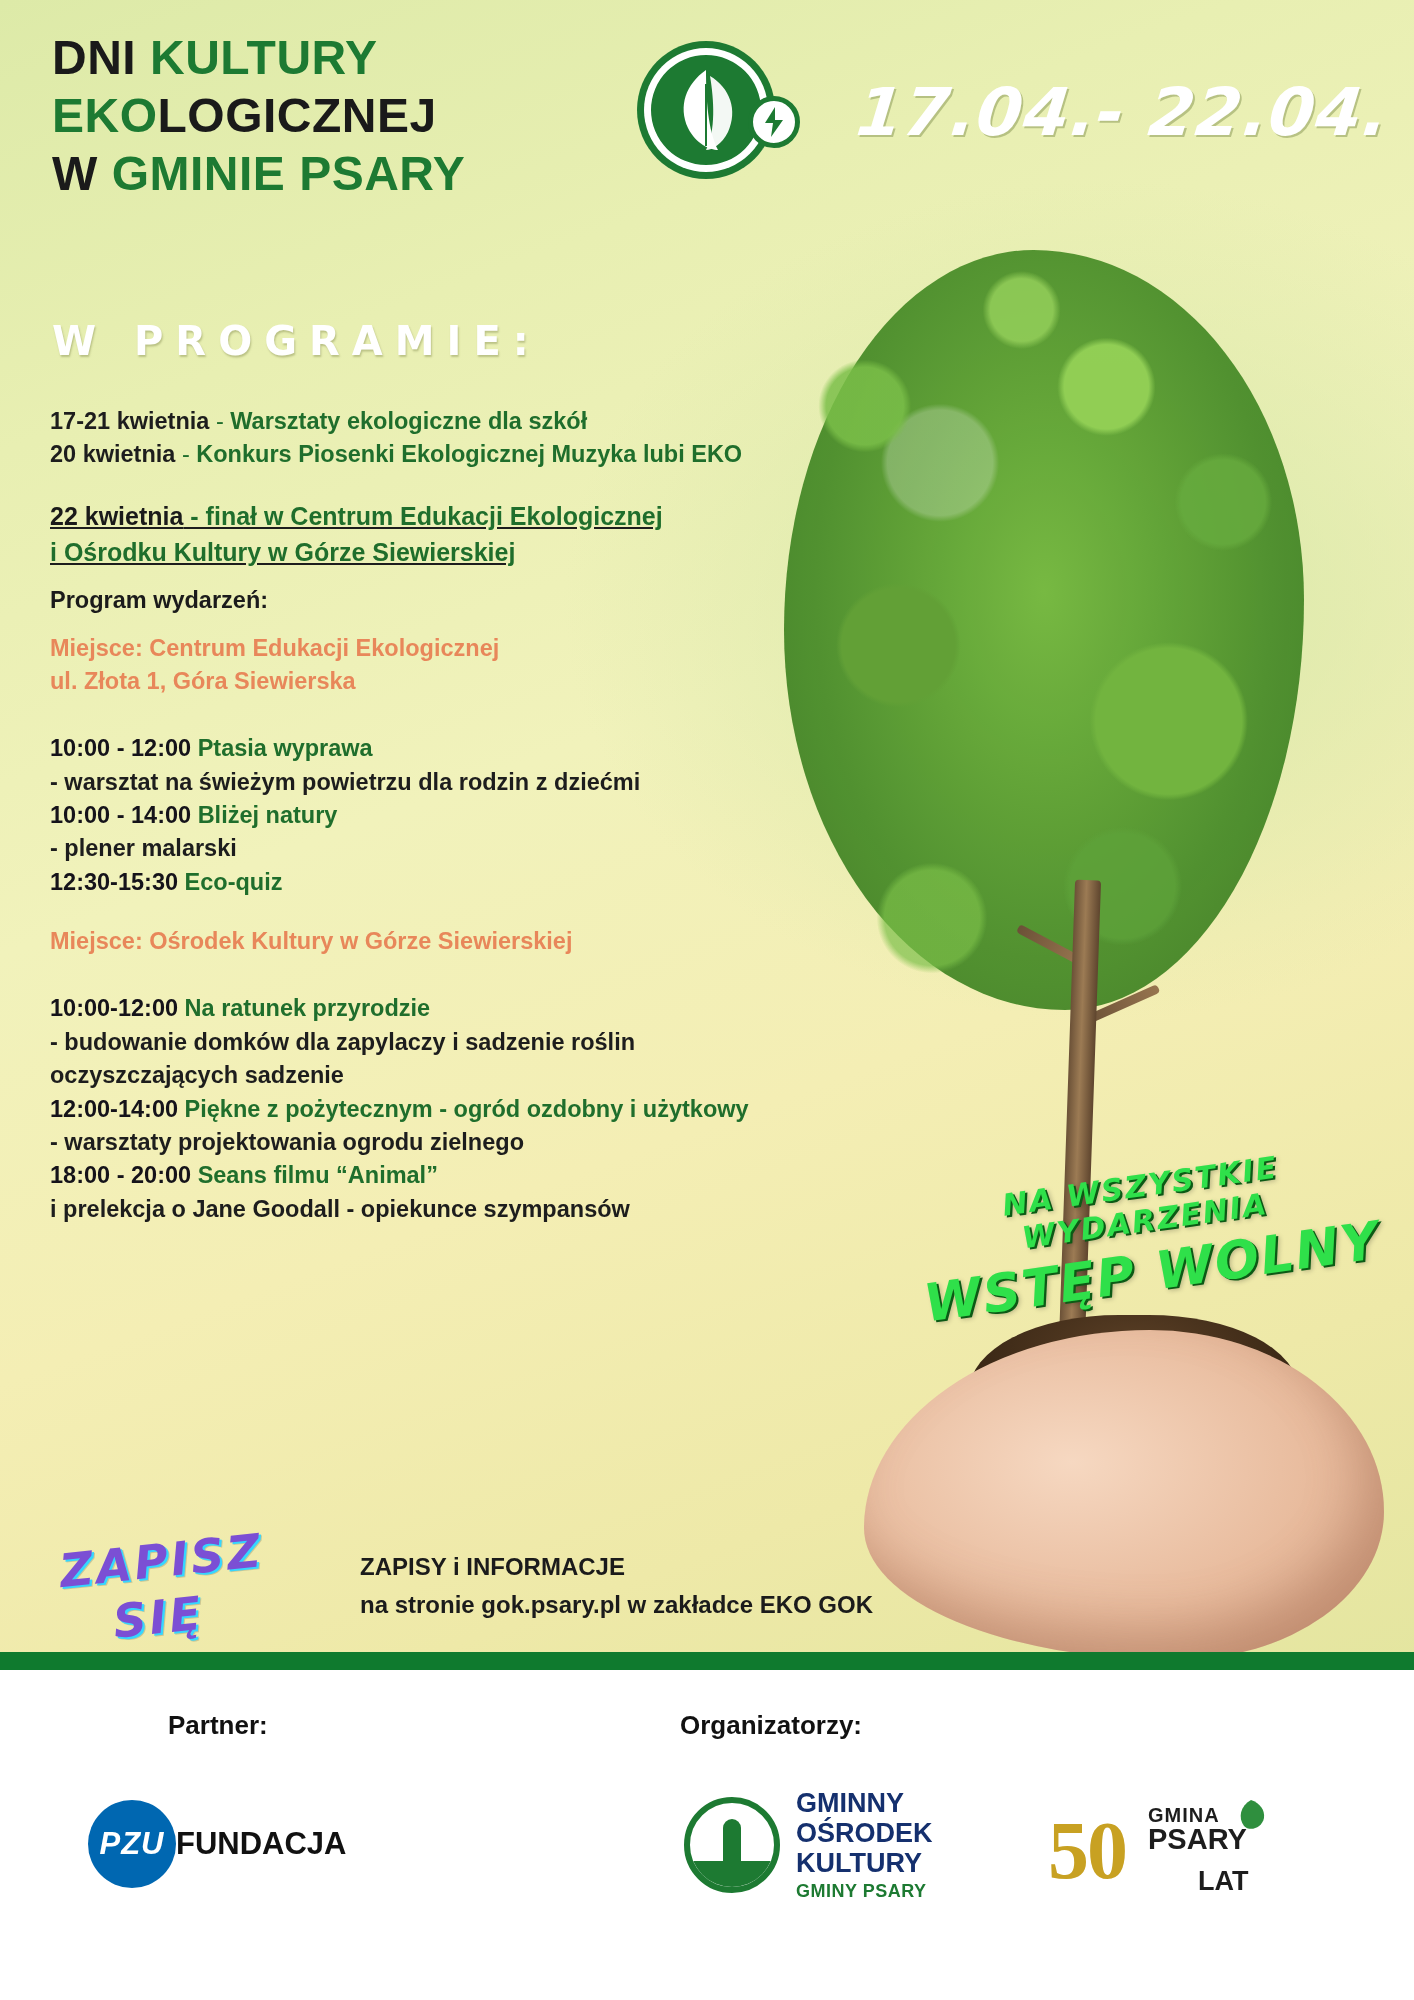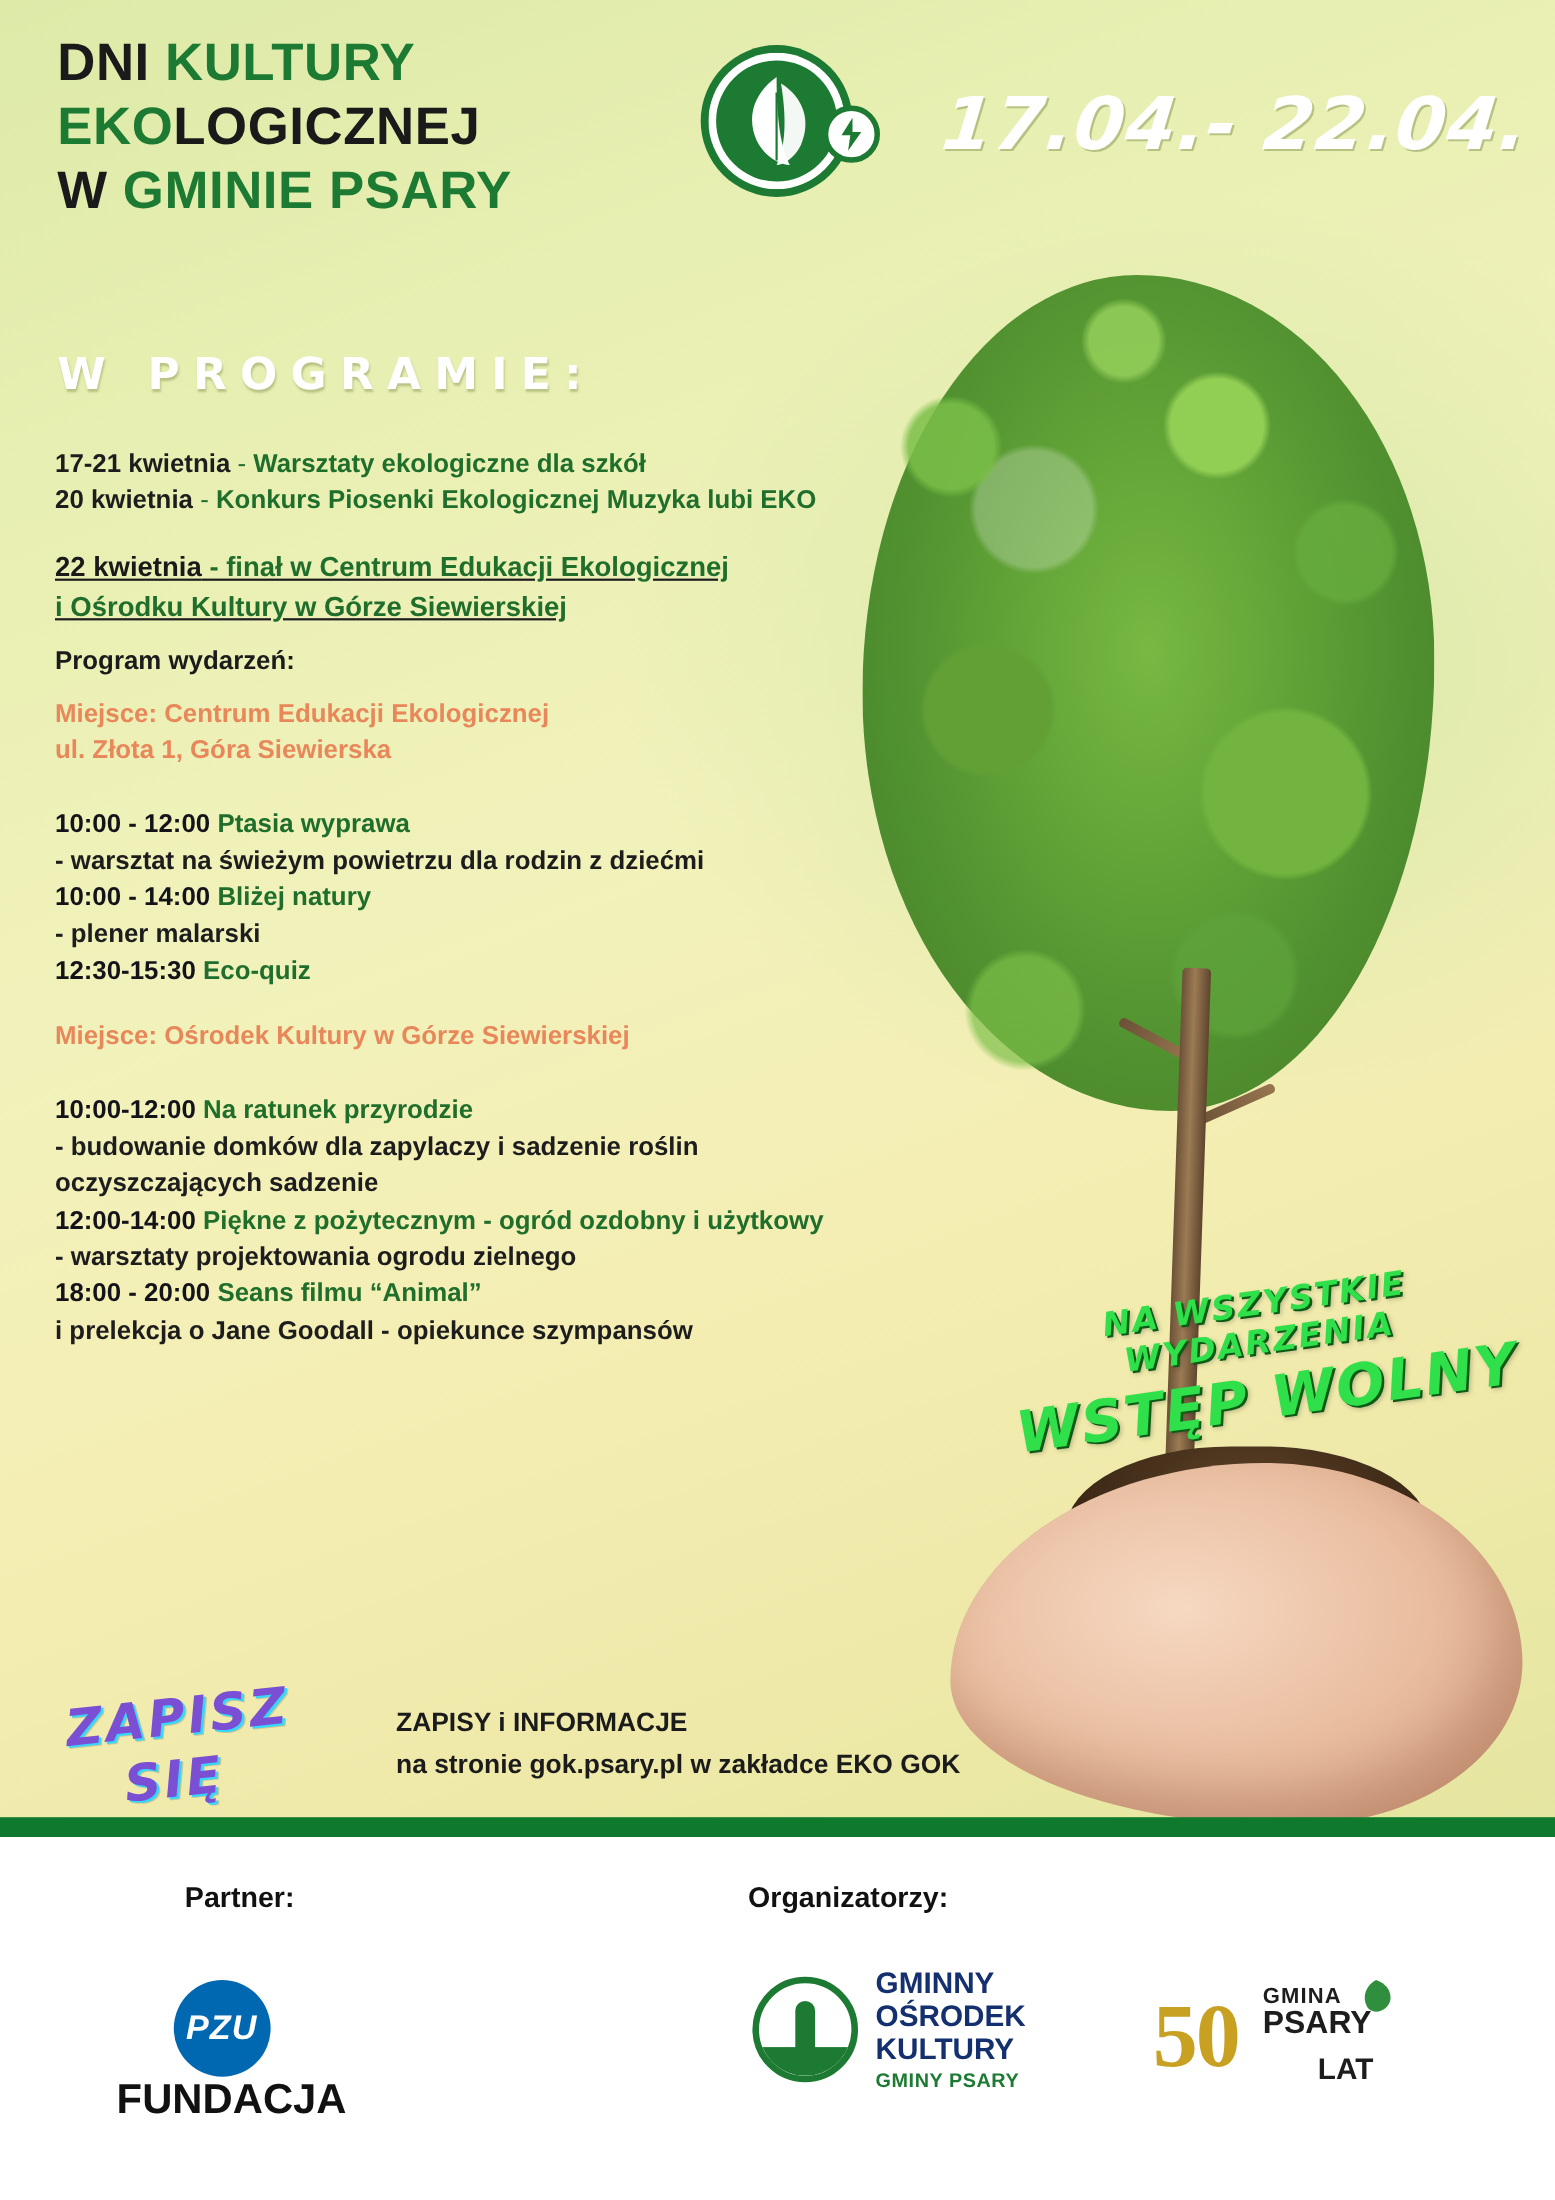--- a/index.html
+++ b/index.html
@@ -263,36 +263,35 @@
     font-weight: bold;
     color: #111;
     white-space: nowrap;
   }
   .f-partner { top: 40px; left: 168px; }
   .f-org     { top: 40px; left: 680px; }
 
   .pzu {
     position: absolute;
     top: 130px; left: 88px;
-    display: flex; align-items: center; flex-direction: column;
+    display: flex; align-items: center;
   }
   .pzu-badge {
     width: 88px; height: 88px;
     border-radius: 50%;
     background: #0067b1;
     color: #fff;
     font-weight: bold;
     font-size: 31px;
     font-style: italic;
     display: flex; align-items: center; justify-content: center;
     letter-spacing: 1px;
   }
   .pzu-text {
-    margin-left: 18px;
-    font-size: 38px;
+    font-size: 31px;
     font-weight: bold;
     color: #111;
   }
 
   .gok {
     position: absolute;
     top: 120px; left: 684px;
     display: flex; align-items: center;
   }
   .gok-circle {

